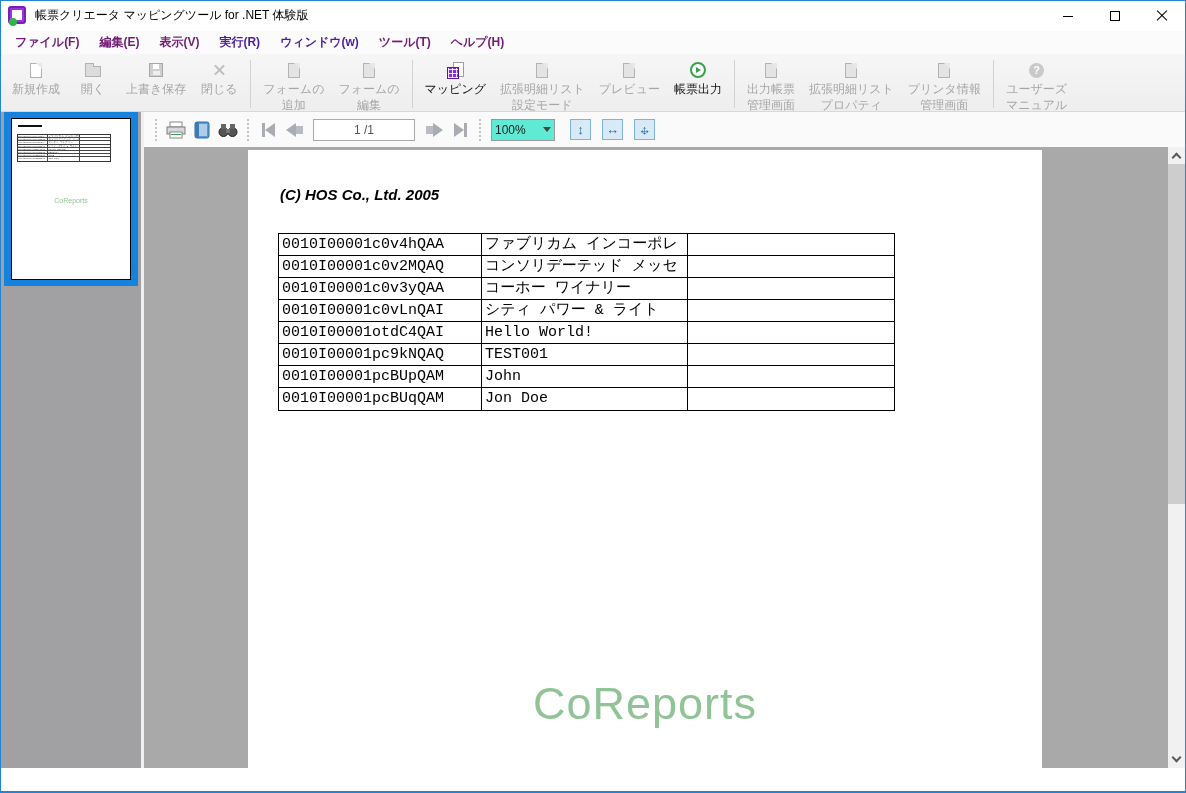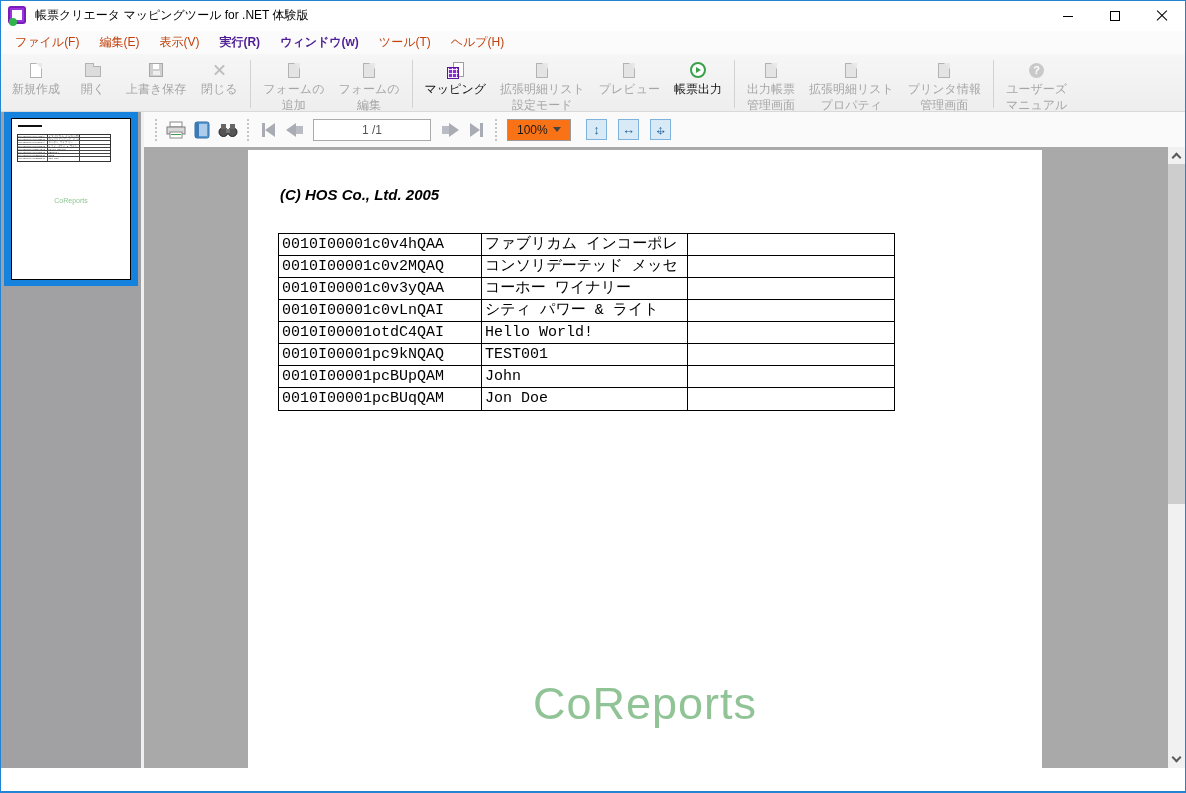--- a/index.html
+++ b/index.html
@@ -21,21 +21,21 @@
   .win-controls { position:absolute; right:1px; top:1px; display:flex; height:30px; }
   .wbtn { width:47px; height:30px; display:flex; align-items:center; justify-content:center; }
   .glyph-min { width:10px; height:1px; background:#000; }
   .glyph-max { width:10px; height:10px; border:1px solid #000; }
   .glyph-close { position:relative; width:12px; height:12px; }
   .glyph-close::before,.glyph-close::after { content:""; position:absolute; left:-1px; top:5px; width:14px; height:1.2px; background:#000; }
   .glyph-close::before{ transform:rotate(45deg);} .glyph-close::after{ transform:rotate(-45deg);}
 
   
   .menubar { position:absolute; left:1px; top:31px; width:1184px; height:23px; background:#fbfbfb; display:flex; align-items:center; padding-left:4px; }
-  .menu-item { padding:3px 10px; color:#c2410c; }
+  .menu-item { padding:3px 10px; color:#701a75;font-weight:bold; }
   .menu-item.enabled { color:#4c1d95; font-weight:bold; }
 
   
   .toolbar { position:absolute; left:1px; top:54px; width:1184px; height:58px; background:linear-gradient(#f6f6f6,#eeeeee); border-bottom:1px solid #d9d9d9; display:flex; align-items:flex-start; padding:4px 0 0 4px; }
   .tbtn { display:flex; flex-direction:column; align-items:center; justify-content:flex-start; padding:2px 7px; min-width:52px; line-height:14px; text-align:center; }
   .tbtn .lbl { margin-top:2px; white-space:nowrap; }
   .tbtn.disabled .lbl { color:#a6a6a6; }
   .tbtn.enabled .lbl { color:#111; }
   .tsep { width:1px; height:48px; background:#d2d2d2; margin:2px 5px 0 5px; flex:none; }
   .icon-slot { height:20px; display:flex; align-items:center; justify-content:center; }
@@ -75,22 +75,22 @@
   .mini-watermark { position:absolute; left:0; top:78px; width:100%; text-align:center; font-size:7px; color:#90c496; }
 
   
   .preview-toolbar { position:absolute; left:144px; top:112px; width:1042px; height:35px; background:#fafafa; display:flex; align-items:center; padding-left:5px; }
   .grip { width:4px; height:22px; margin:0 5px; background-image:repeating-linear-gradient(#c4c4c4 0 2px,transparent 2px 4px); background-size:2px 100%; background-repeat:no-repeat; background-position:1px 0; flex:none; }
   .pbtn { display:flex; align-items:center; justify-content:center; width:26px; height:26px; flex:none; }
   .tri-l { width:0; height:0; border-top:7px solid transparent; border-bottom:7px solid transparent; border-right:10px solid #a9acb2; }
   .tri-r { width:0; height:0; border-top:7px solid transparent; border-bottom:7px solid transparent; border-left:10px solid #a9acb2; }
   .tail { width:7px; height:8px; background:#b9bcc2; }
   .vbar { width:3px; height:14px; background:#a9acb2; }
-  .page-box { width:118px; height:22px; background:#fff; border:1px solid #ababab; display:flex; align-items:center; justify-content:center; color:#555; margin:0 6px; flex:none; }
-  .zoom-box { width:64px; height:22px; background:#f97316; border:1px solid #9a9a9a; display:flex; align-items:center; justify-content:space-between; padding:0 9px; margin:0 4px; flex:none; }
+  .page-box { width:102px; height:22px; background:#fff; border:1px solid #ababab; display:flex; align-items:center; justify-content:center; color:#555; margin:0 6px; flex:none; }
+  .zoom-box { width:64px; height:22px; background:#5eead4; border:1px solid #9a9a9a; display:flex; align-items:center; justify-content:space-between; padding:0 3px; margin:0 4px; flex:none; }
   .zoom-caret { width:0; height:0; border-left:4px solid transparent; border-right:4px solid transparent; border-top:5px solid #444; }
   .fit-btn { width:21px; height:21px; background:#d9eaf7; border:1px solid #7fb2dd; color:#1e5f9e; display:flex; align-items:center; justify-content:center; font-size:13px; margin-left:11px; position:relative; flex:none; }
   .fit-page-glyph { position:relative; width:15px; height:15px; }
   .fit-page-glyph span { position:absolute; left:0; top:0; width:15px; height:15px; line-height:15px; text-align:center; }
 
   
   .viewport { position:absolute; left:144px; top:147px; width:1024px; height:621px; background:#a9a9a9; overflow:hidden; }
   .page { position:absolute; left:104px; top:3px; width:794px; height:640px; background:#fff; }
   .copyright { position:absolute; left:32px; top:36px; font-size:15px; font-weight:bold; font-style:italic; color:#000; }
   .doc-table { position:absolute; left:30px; top:83px; width:617px; border:1px solid #000; }

